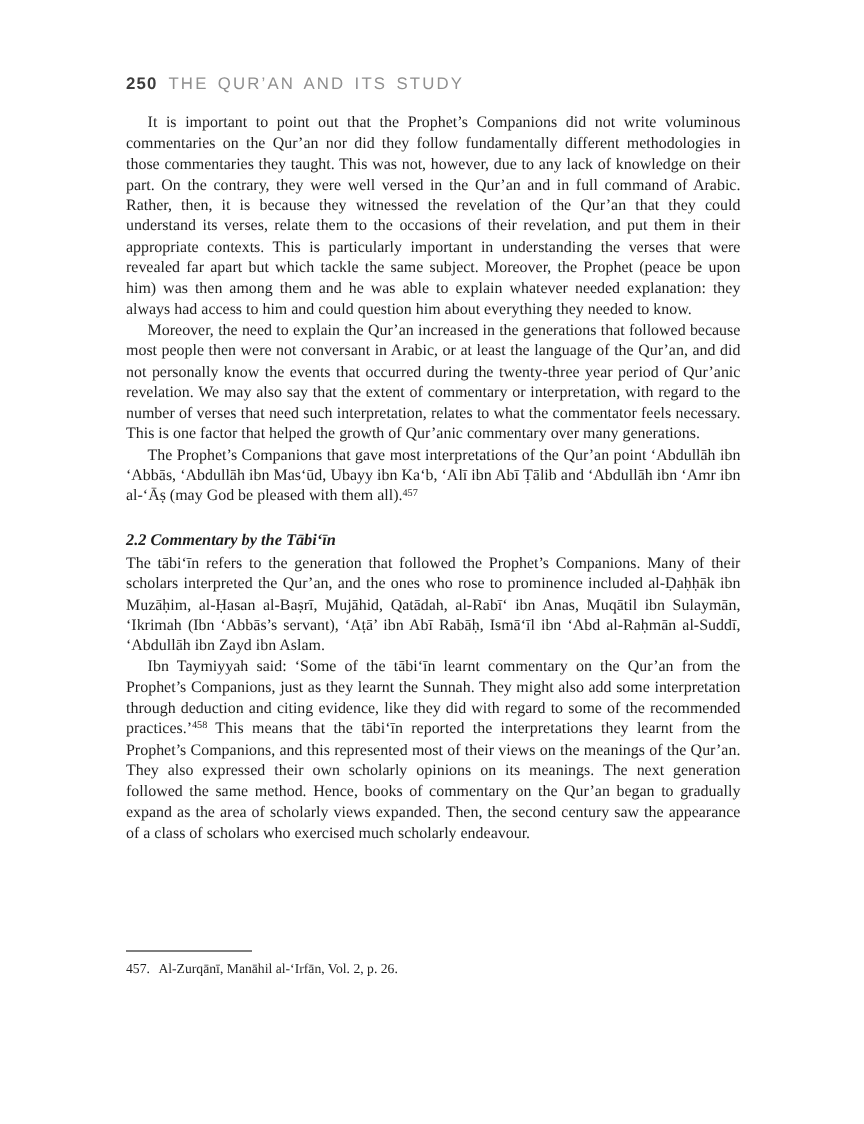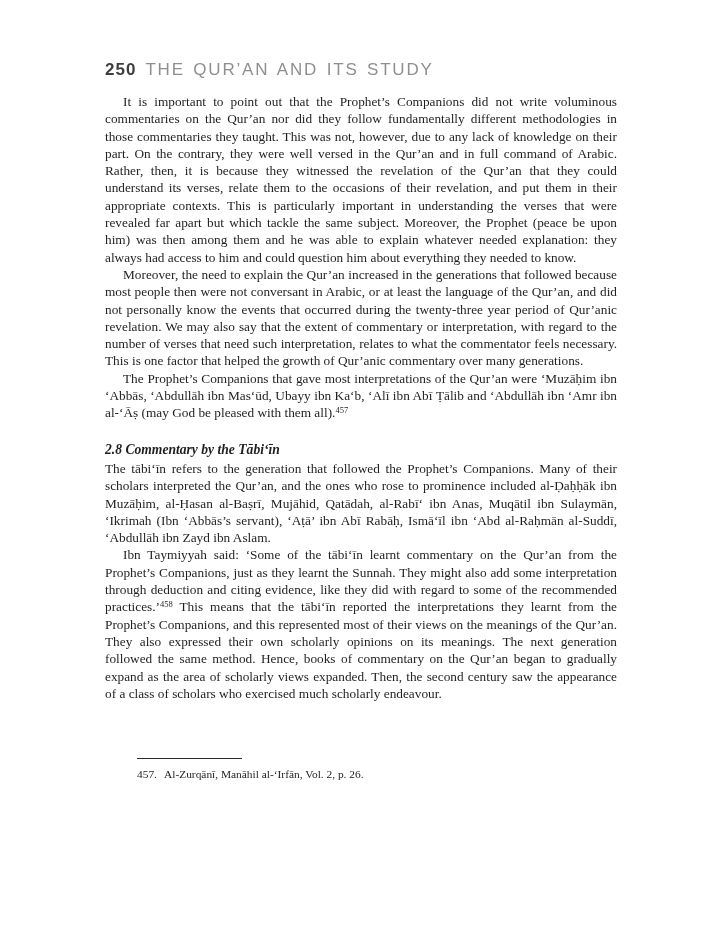--- a/index.html
+++ b/index.html
@@ -13,21 +13,21 @@
     height: 937px;
     background: #ffffff;
     font-family: "Liberation Serif", "DejaVu Serif", serif;
     color: #1f1f1f;
     box-sizing: border-box;
     padding: 63px 103px 0 105px;
     overflow: hidden;
   }
   .running-head {
     font-family: "Liberation Sans", "DejaVu Sans", sans-serif;
-    font-size: 17px;
+    font-size: 14px;
     line-height: 13px;
     letter-spacing: 0.5px;
     white-space: nowrap;
   }
   .page-num {
     font-weight: bold;
     color: #3d3d3d;
     letter-spacing: 1px;
     margin-right: 9px;
   }
@@ -62,22 +62,21 @@
     margin: 19px 0 2px 0;
     font-size: 13.6px;
     line-height: 17.3px;
     font-weight: bold;
     font-style: italic;
   }
   .footnotes {
     position: absolute;
     left: 105px;
     right: 103px;
-    top: 758px;
-    margin-left: 32px;
+    top: 792px;
   }
   .fn-rule {
     width: 105px;
     height: 0;
     border-top: 1.6px solid #2a2a2a;
     margin-bottom: 7px;
   }
   .footnote {
     font-size: 11.4px;
     line-height: 17.5px;
@@ -96,22 +95,22 @@
 
 <div class="page">
 
   <header class="running-head">
     <span class="page-num">250</span><span class="running-title">THE QUR’AN AND ITS STUDY</span>
   </header>
 
   <main class="body-text">
     <p class="para indent"><span>It is important to point out that the Prophet’s Companions did not write voluminous commentaries on the Qur’an nor did they follow fundamentally different methodologies in those commentaries they taught. This was not, however, due to any lack of knowledge on their part. On the contrary, they were well versed in the Qur’an and in full command of Arabic. Rather, then, it is because they witnessed the revelation of the Qur’an that they could understand its verses, relate them to the occasions of their revelation, and put them in their appropriate contexts. This is particularly important in understanding the verses that were revealed far apart but which tackle the same subject. Moreover, the Prophet (peace be upon him) was then among them and he was able to explain whatever needed explanation: they always had access to him and could question him about everything they needed to know.</span></p>
     <p class="para indent"><span>Moreover, the need to explain the Qur’an increased in the generations that followed because most people then were not conversant in Arabic, or at least the language of the Qur’an, and did not personally know the events that occurred during the twenty-three year period of Qur’anic revelation. We may also say that the extent of commentary or interpretation, with regard to the number of verses that need such interpretation, relates to what the commentator feels necessary. This is one factor that helped the growth of Qur’anic commentary over many generations.</span></p>
-    <p class="para indent"><span>The Prophet’s Companions that gave most interpretations of the Qur’an were ‘Muzāḥim ibn ‘Abbās, ‘Abdullāh ibn Mas‘ūd, Ubayy ibn Ka‘b, ‘Alī ibn Abī Ṭālib and ‘Abdullāh ibn ‘Amr ibn al-‘Āṣ (may God be pleased with them all).</span><sup>457</sup></p>
-    <h2 class="section-heading">2.8 Commentary by the Tābi‘īn</h2>
+    <p class="para indent"><span>The Prophet’s Companions that gave most interpretations of the Qur’an point ‘Abdullāh ibn ‘Abbās, ‘Abdullāh ibn Mas‘ūd, Ubayy ibn Ka‘b, ‘Alī ibn Abī Ṭālib and ‘Abdullāh ibn ‘Amr ibn al-‘Āṣ (may God be pleased with them all).</span><sup>457</sup></p>
+    <h2 class="section-heading">2.2 Commentary by the Tābi‘īn</h2>
     <p class="para"><span>The </span><span class="it">tābi‘īn</span><span> refers to the generation that followed the Prophet’s Companions. Many of their scholars interpreted the Qur’an, and the ones who rose to prominence included al-Ḍaḥḥāk ibn Muzāḥim, al-Ḥasan al-Baṣrī, Mujāhid, Qatādah, al-Rabī‘ ibn Anas, Muqātil ibn Sulaymān, ‘Ikrimah (Ibn ‘Abbās’s servant), ‘Aṭā’ ibn Abī Rabāḥ, Ismā‘īl ibn ‘Abd al-Raḥmān al-Suddī, ‘Abdullāh ibn Zayd ibn Aslam.</span></p>
     <p class="para indent"><span>Ibn Taymiyyah said: ‘Some of the </span><span class="it">tābi‘īn</span><span> learnt commentary on the Qur’an from the Prophet’s Companions, just as they learnt the Sunnah. They might also add some interpretation through deduction and citing evidence, like they did with regard to some of the recommended practices.’</span><sup>458</sup><span> This means that the </span><span class="it">tābi‘īn</span><span> reported the interpretations they learnt from the Prophet’s Companions, and this represented most of their views on the meanings of the Qur’an. They also expressed their own scholarly opinions on its meanings. The next generation followed the same method. Hence, books of commentary on the Qur’an began to gradually expand as the area of scholarly views expanded. Then, the second century saw the appearance of a class of scholars who exercised much scholarly endeavour.</span></p>
   </main>
 
   <footer class="footnotes">
     <div class="fn-rule"></div>
     <div class="footnote">
       <span class="fn-num">457.</span><span class="fn-text"><span>Al-Zurqānī, </span><span class="it">Manāhil al-‘Irfān</span><span>, Vol. 2, p. 26.</span></span>
     </div>
   </footer>

